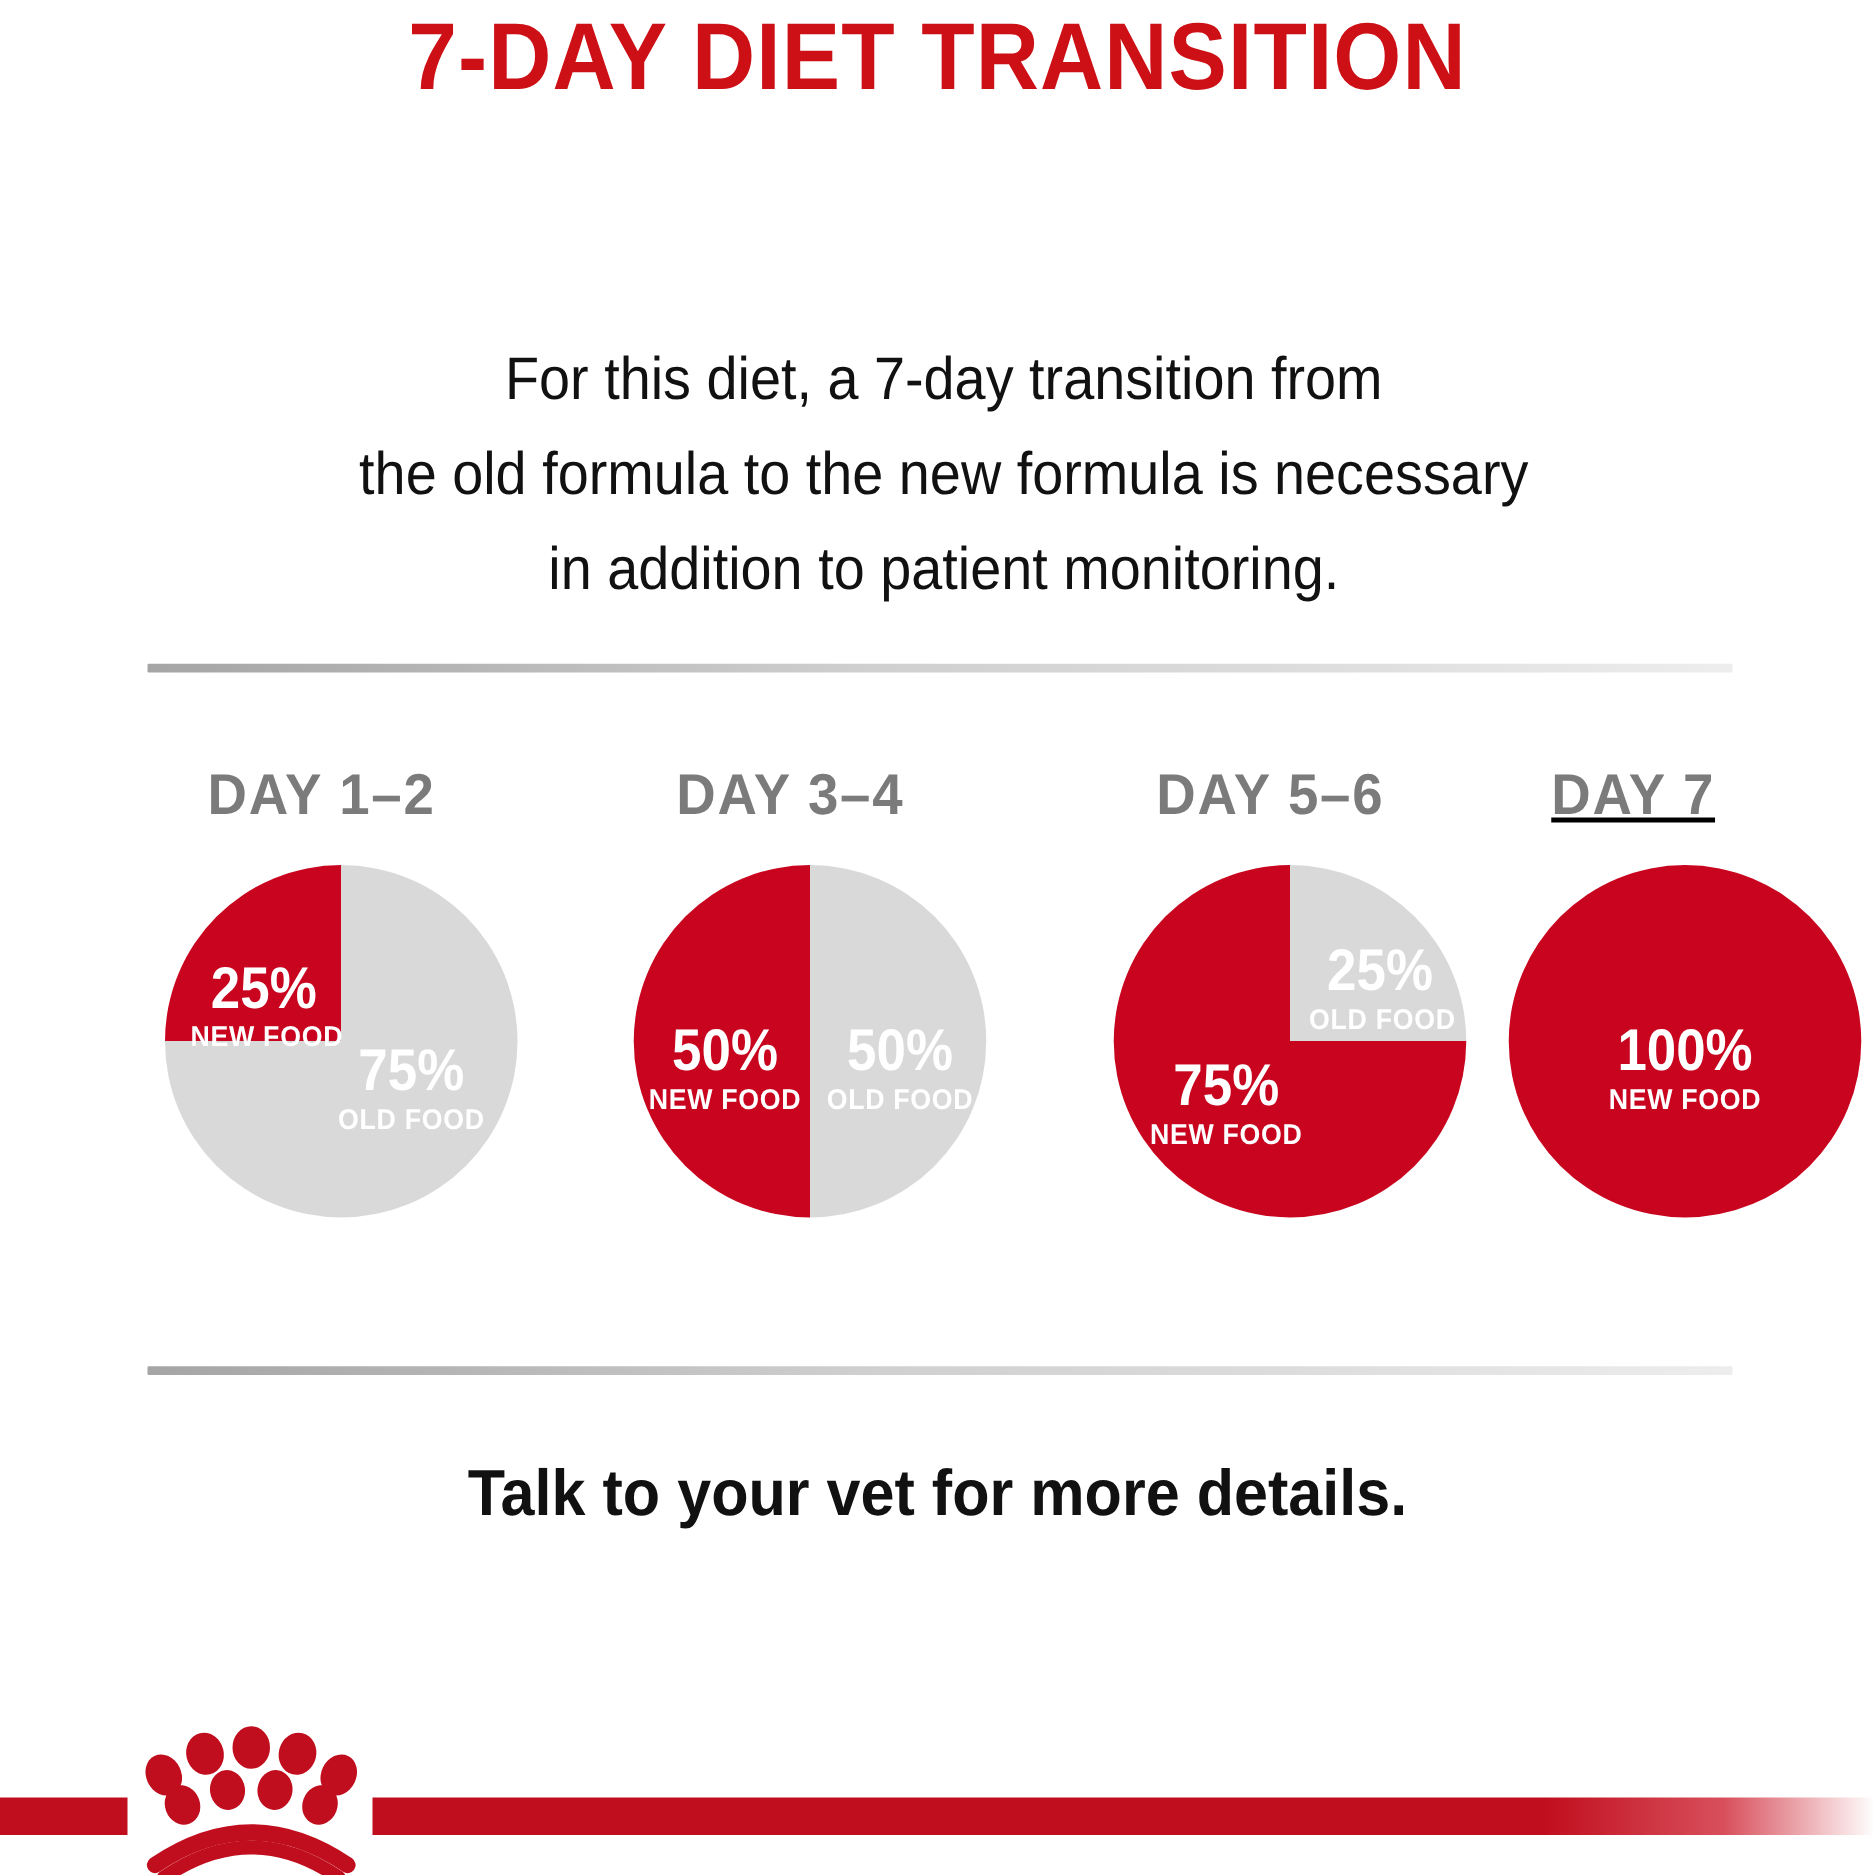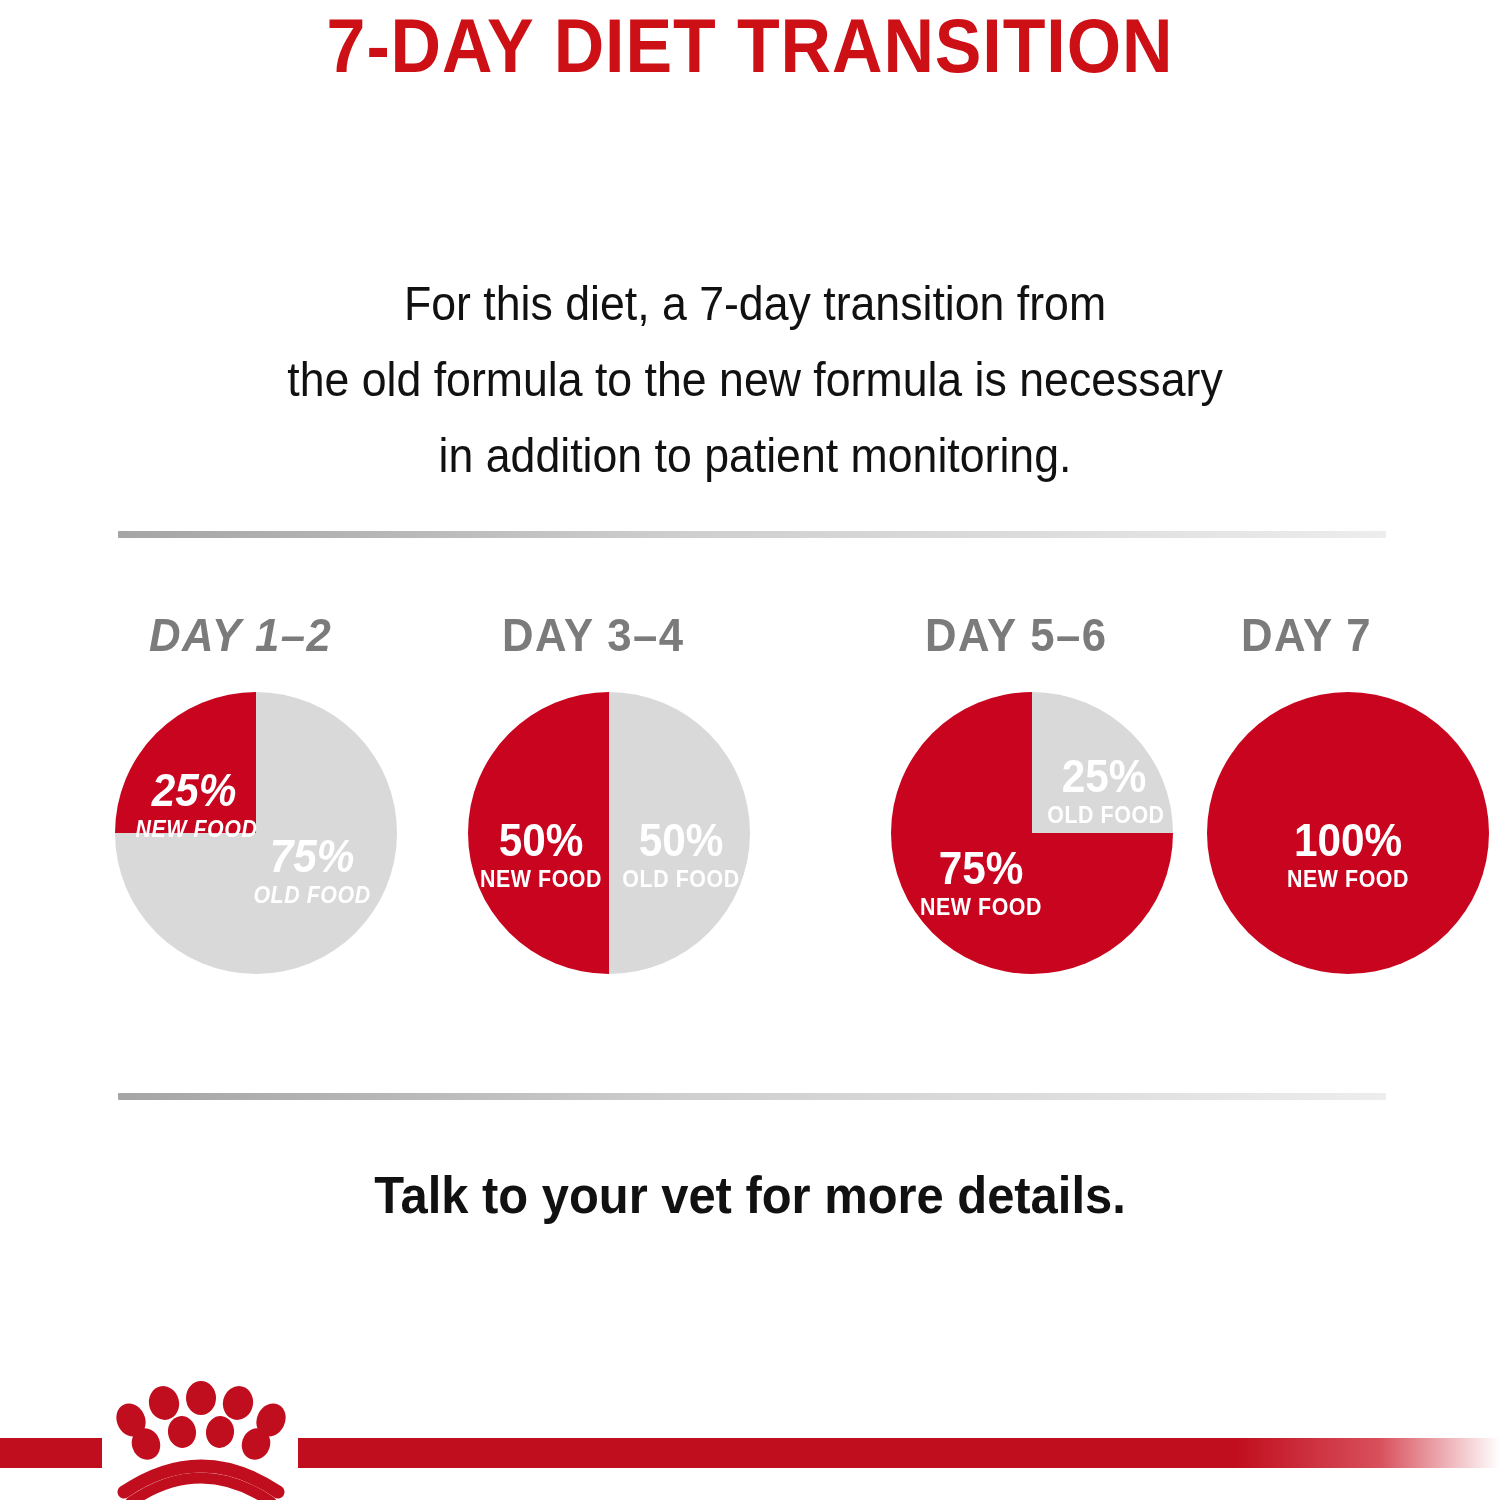--- a/index.html
+++ b/index.html
@@ -67,24 +67,24 @@
     position: absolute;
     top: 610px;
     left: 0;
     width: 1500px;
     height: 420px;
   }
   .pie-cell {
     position: absolute;
     top: 0;
   }
-  .pie-cell.c0 { left: 115px; font-style: italic; }
-  .pie-cell.c1 { left: 468px; }
+  .pie-cell.c0 { left: 132px; }
+  .pie-cell.c1 { left: 507px; }
   .pie-cell.c2 { left: 891px; }
-  .pie-cell.c3 { left: 1207px; }
+  .pie-cell.c3 { left: 1207px; text-decoration: underline; }
 
   .day-label {
     color: #7B7B7B;
     font-family: "Liberation Sans Narrow", "Liberation Sans", sans-serif;
     font-weight: bold;
     font-size: 46px;
     line-height: 50px;
     letter-spacing: 1.5px;
     white-space: nowrap;
     margin-left: 34px;

